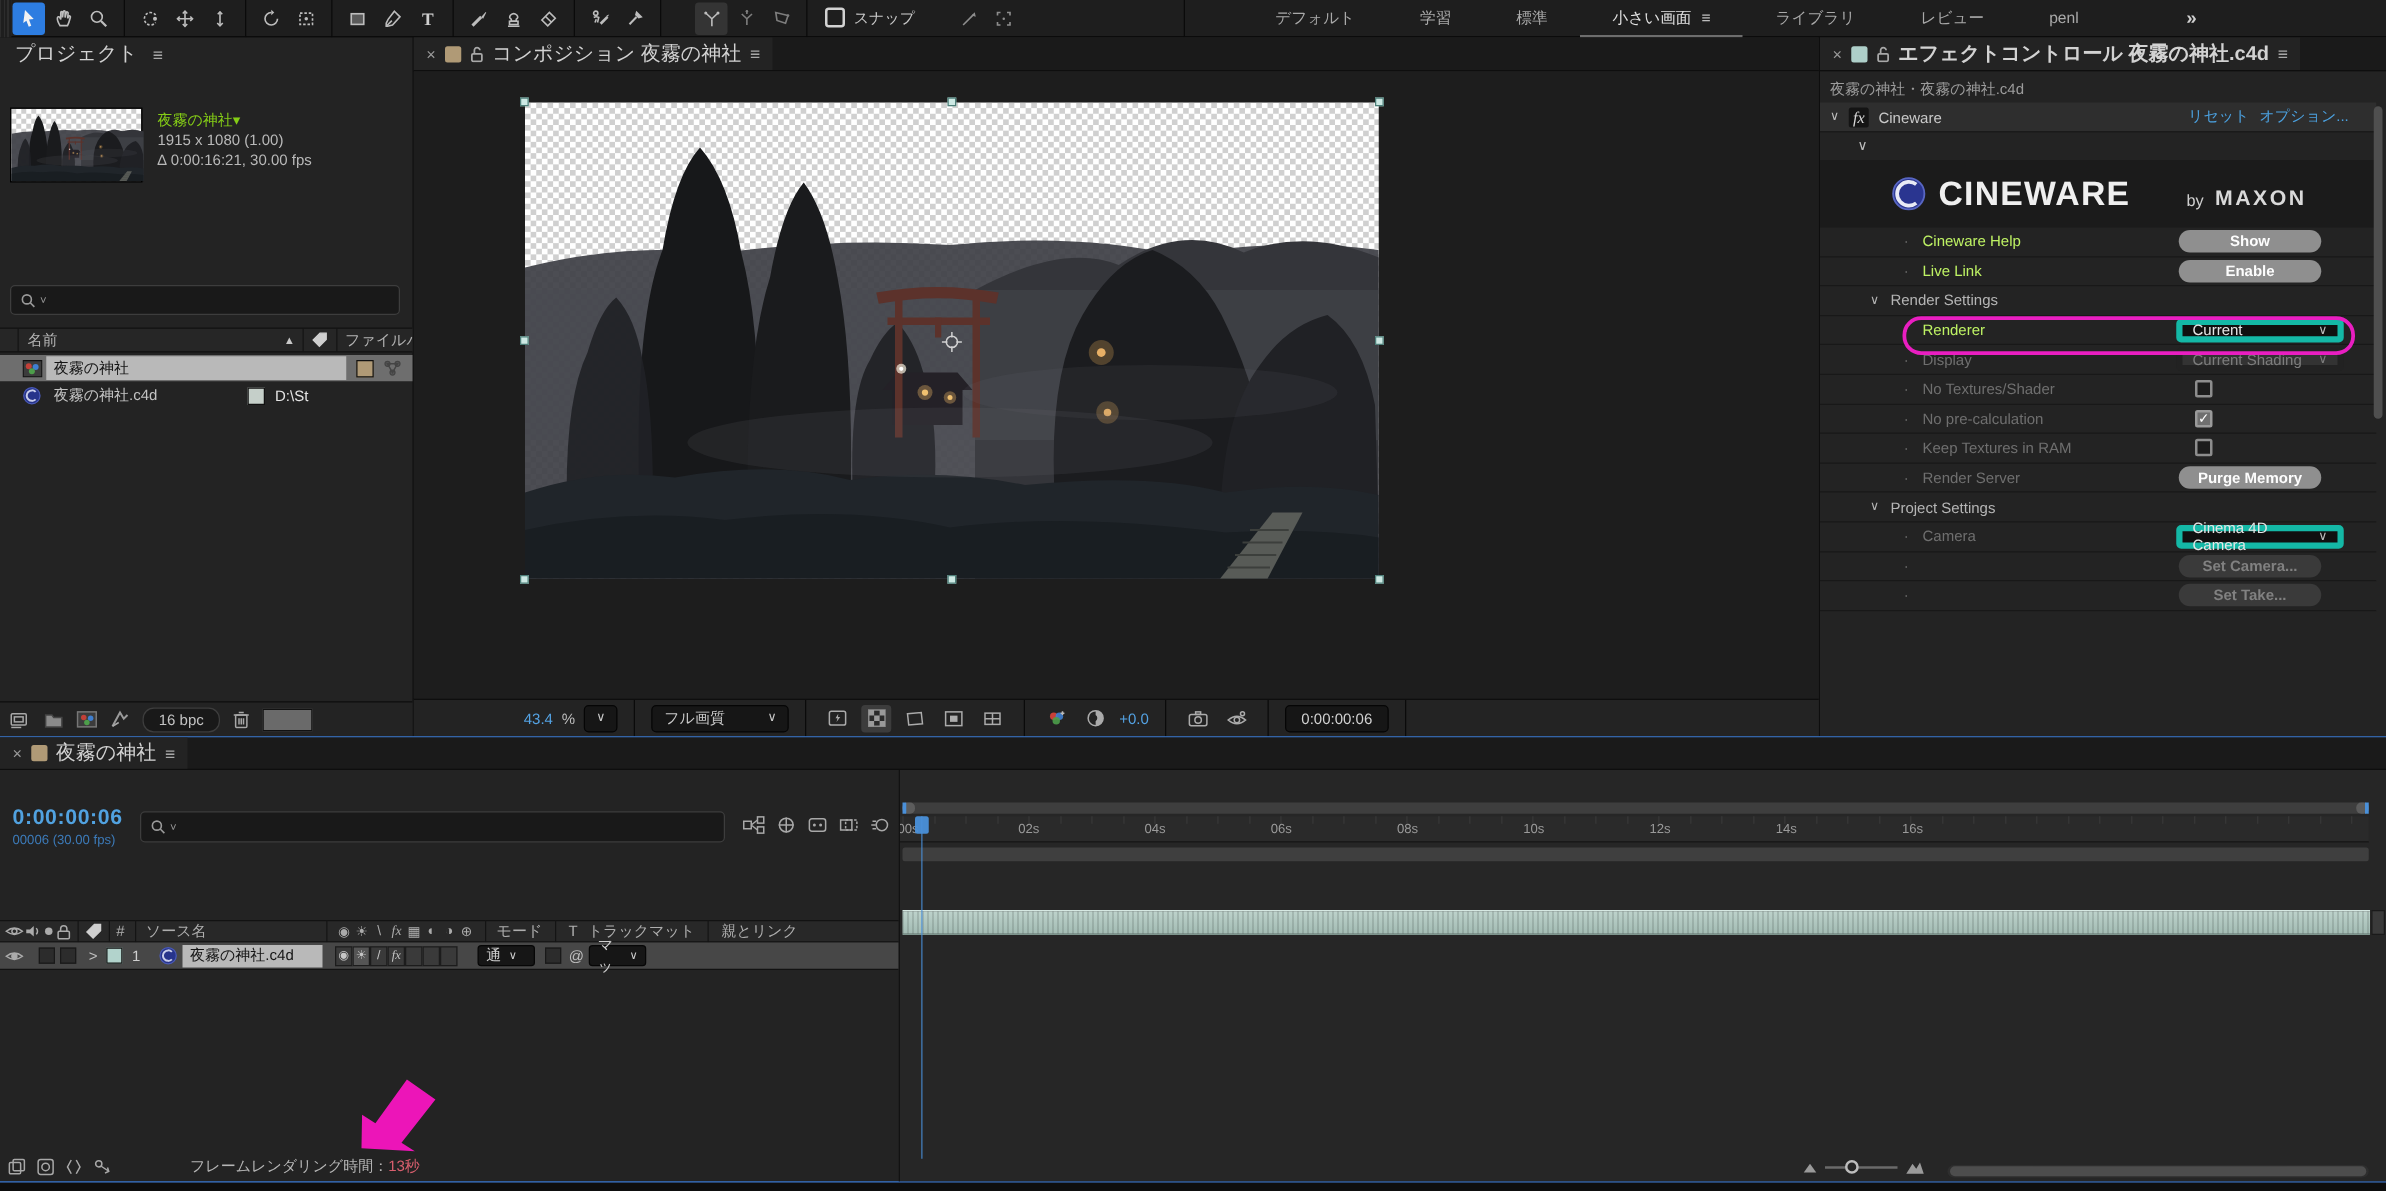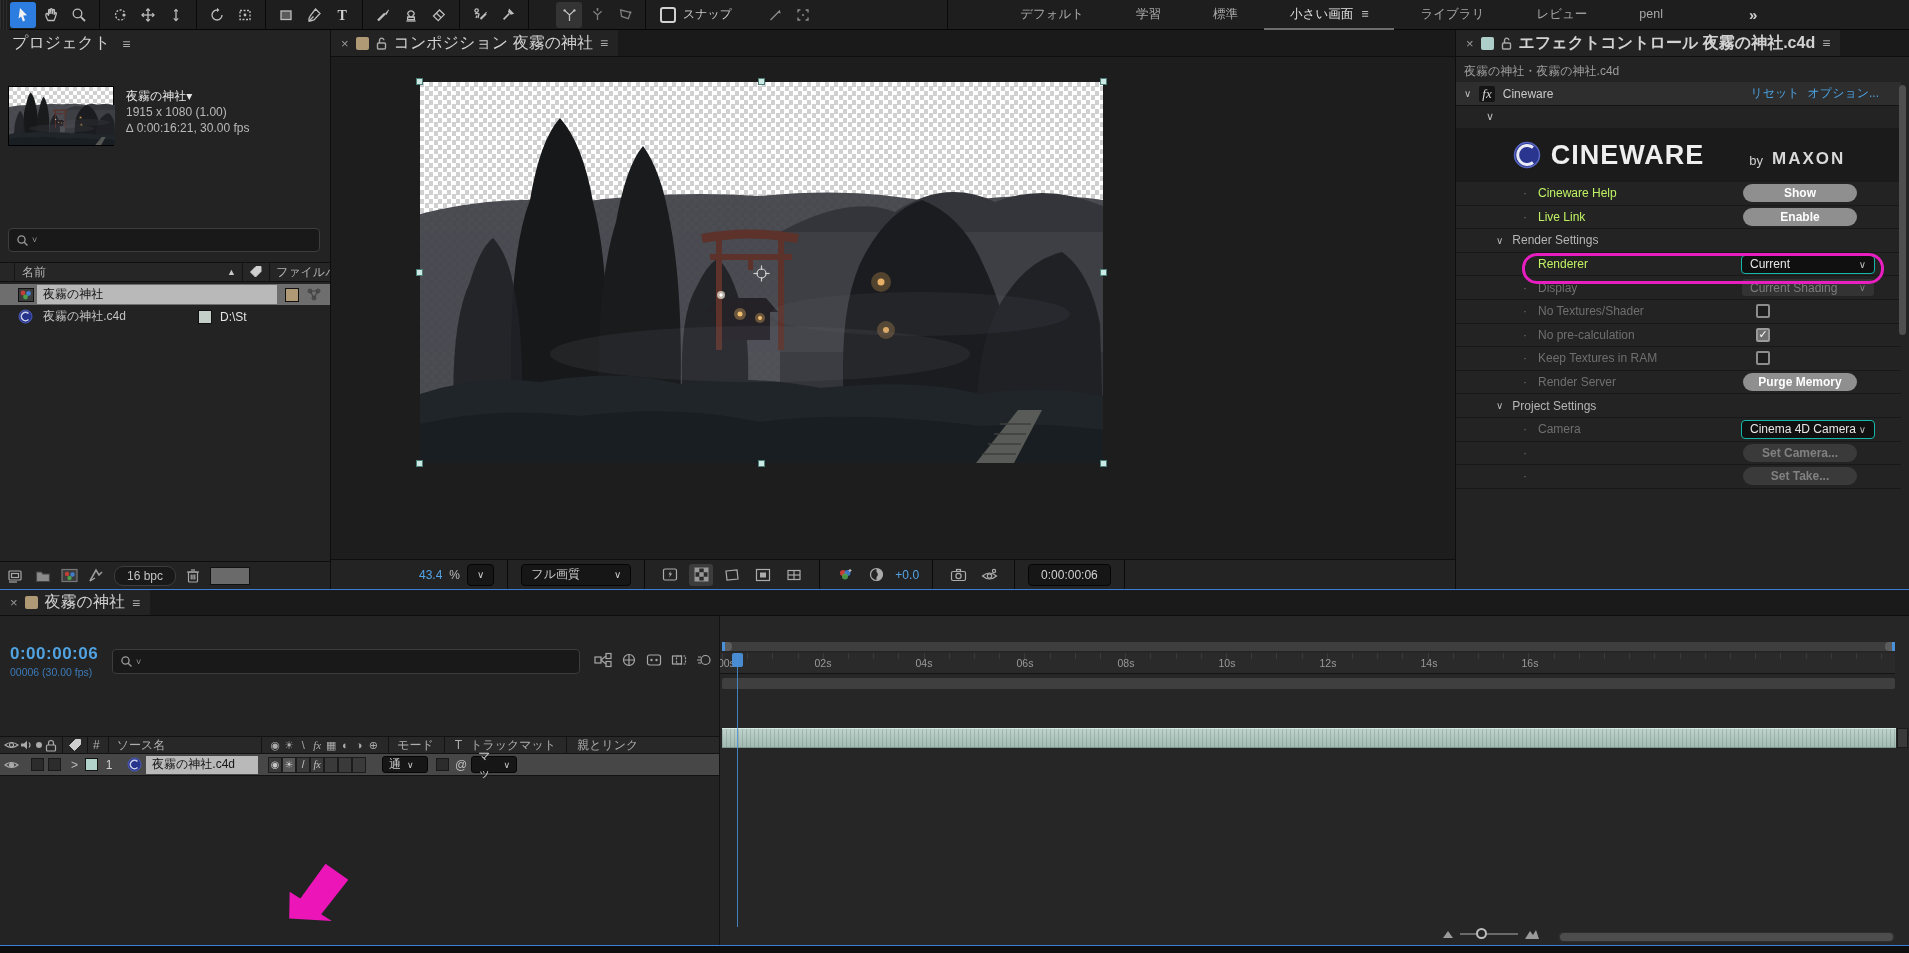--- a/index.html
+++ b/index.html
@@ -8,21 +8,21 @@
   svg{display:block;}
 
   
   .toolbar{position:absolute;top:0;left:0;width:1909px;height:30px;background:#1e1e1e;border-bottom:1px solid #060606;display:flex;align-items:center;}
   .grip{width:9px;height:30px;background:repeating-linear-gradient(90deg,#2c2c2c 0 1px,#1e1e1e 1px 3px);}
   .tool{width:26px;height:26px;margin:0 1px;border-radius:3px;display:flex;align-items:center;justify-content:center;position:relative;}
   .tool svg{stroke:#bdbdbd;fill:none;stroke-width:1.3;}
   .tool.active{background:#2d7de1;}
   .tool.boxed{background:#343434;}
   .vdiv{width:1px;height:30px;background:#0a0a0a;margin:0 6px;}
-  .snapwrap{display:flex;align-items:flex-end;gap:7px;color:#c9c9c9;}
+  .snapwrap{display:flex;align-items:flex-start;gap:7px;color:#c9c9c9;}
   .snapbox{width:16px;height:16px;border:2px solid #d2d2d2;border-radius:3px;background:#1e1e1e;}
   .ws-area{display:flex;align-items:center;margin-left:40px;gap:0;}
   .ws{color:#a9a9a9;padding:6px 26px 7px;font-size:12.5px;}
   .ws.active{color:#e3e3e3;border-bottom:2px solid #6d6d6d;padding-bottom:5px;display:flex;gap:8px;align-items:center;}
   .ws-menu{color:#bdbdbd;}
   .overflow-chev{color:#cfcfcf;font-size:15px;letter-spacing:-2px;margin-left:60px;font-weight:bold;}
 
   
   .panel{position:absolute;background:#232323;}
   .tabbar{height:27px;background:#1a1a1a;display:flex;align-items:stretch;border-bottom:1px solid #0e0e0e;}
@@ -31,21 +31,21 @@
   .chip{width:13px;height:13px;border-radius:2px;}
   .hamb{color:#a8a8a8;font-size:14px;}
   .tabtitle{color:#d2d2d2;font-size:16px;}
   .locksvg{stroke:#a8a8a8;fill:none;stroke-width:1.4;}
 
   
   #project{left:0;top:30px;width:330px;height:559px;}
   .proj-head{height:27px;display:flex;align-items:center;gap:12px;padding:0 12px;color:#cfcfcf;font-size:12.5px;}
   .thumbwrap{position:absolute;left:8px;top:56px;width:106px;height:60px;border:1px solid #000;background:repeating-conic-gradient(#ffffff 0% 25%,#cfcfcf 0% 50%) 0 0/8px 8px;}
   .thumbinfo{position:absolute;left:126px;top:58px;line-height:16px;color:#b9b9b9;}
-  .thumbinfo .t1{color:#e5e5e5;}
+  .thumbinfo .t1{color:#84cc16;}
   .searchbox{position:absolute;left:8px;top:198px;width:312px;height:24px;background:#191919;border:1px solid #3d3d3d;border-radius:4px;display:flex;align-items:center;padding:0 7px;gap:3px;color:#9a9a9a;}
   .pcols{position:absolute;left:0;top:232px;width:330px;height:20px;background:#262626;border-top:1px solid #101010;border-bottom:1px solid #101010;display:flex;align-items:center;color:#b3b3b3;}
   .prow{position:absolute;left:0;width:330px;height:21px;display:flex;align-items:center;}
   .prow .namecell{height:19px;display:flex;align-items:center;padding:0 6px;}
   .sel-row{background:#6e6e6e;}
   .sel-namecell{background:#b9b9b9;color:#141414;width:240px;}
   .tagchip{width:14px;height:14px;border:1px solid #111;}
   .proj-foot{position:absolute;left:0;bottom:0;width:330px;height:28px;background:#232323;border-top:1px solid #0e0e0e;display:flex;align-items:center;gap:10px;padding:0 8px;}
   .proj-foot svg{stroke:#a8a8a8;fill:none;stroke-width:1.2;}
   .bpc{background:#191919;border:1px solid #3d3d3d;border-radius:9px;padding:2px 12px;color:#c3c3c3;}
@@ -77,21 +77,21 @@
   .cinelogo-by{color:#cfcfcf;font-size:13px;margin-top:10px;margin-left:36px;}
   .cinelogo-maxon{color:#d9d9d9;font-size:17px;font-weight:bold;margin-top:7px;letter-spacing:2px;}
   .fxrows{position:absolute;left:0;top:152px;width:445px;}
   .fxrow{height:23.6px;border-bottom:1px solid #181818;display:flex;align-items:center;position:relative;}
   .fxdot{position:absolute;left:67px;color:#6f6f6f;}
   .fxlabel{position:absolute;left:82px;color:#bef264;}
   .fxlabel.dim{color:#6f6f6f;}
   .fxsection{position:absolute;left:40px;color:#b5b5b5;display:flex;gap:9px;align-items:center;}
   .pillbtn{position:absolute;left:287px;width:114px;height:18px;border-radius:9px;background:#8f8f8f;color:#fdfdfd;font-weight:bold;display:flex;align-items:center;justify-content:center;}
   .pillbtn.disabled{background:#3a3a3a;color:#818181;font-weight:bold;}
-  .fxdrop{position:absolute;left:285px;width:134px;height:19px;background:#101010;border:1px solid #14b8a6;border-radius:4px;color:#e6e6e6;display:flex;align-items:center;justify-content:space-between;padding:0 8px;}
+  .fxdrop{position:absolute;left:285px;width:134px;height:19px;background:#101010;border:5px solid #14b8a6;border-radius:4px;color:#e6e6e6;display:flex;align-items:center;justify-content:space-between;padding:0 8px;}
   .fxdrop.disabled{background:#333;color:#7d7d7d;border-color:#222;}
   .fxcheck{position:absolute;left:300px;width:14px;height:14px;border:2px solid #8d8d8d;border-radius:2px;background:#1c1c1c;}
   .fxcheck.checked{background:#6f6f6f;color:#fff;display:flex;align-items:center;justify-content:center;font-size:11px;font-weight:bold;border-color:#9a9a9a;}
   .hl-renderer{position:absolute;left:66px;top:223px;width:362px;height:31px;border:3px solid #e91ec1;border-radius:15px;pointer-events:none;}
   .fxscroll{position:absolute;right:3px;top:55px;width:7px;height:250px;background:#4f4f4f;border-radius:4px;}
 
   
   #tl{left:0;top:590px;width:1909px;height:355px;background:#232323;outline:1px solid #3e7dd6;}
   .tl-tabbar{position:absolute;left:0;top:0;width:100%;height:26px;background:#1a1a1a;border-bottom:1px solid #0e0e0e;display:flex;}
   .tl-left{position:absolute;left:0;top:26px;width:719px;bottom:0;}
@@ -782,20 +782,42 @@
           <span>通</span>
           <span style="font-size:9px">∨</span>
         </span>
       <span class="lr-box" style="margin-left:8px"></span>
       <span style="margin:0 4px;color:#bdbdbd">@</span>
       <span class="modedrop" style="width:46px">
           <span>マッ</span>
           <span style="font-size:9px">∨</span>
         </span>
     </div>
+    <div class="tl-bottombar">
+      <div class="tlb-icons">
+        <svg width="15" height="15">
+            <rect x="1.5" y="4" width="9" height="9" rx="1"></rect>
+            <rect x="4.5" y="1.5" width="9" height="9" rx="1"></rect>
+          </svg>
+        <svg width="15" height="15">
+            <rect x="1.5" y="1.5" width="12" height="12" rx="2"></rect>
+            <circle cx="7.5" cy="7.5" r="3"></circle>
+          </svg>
+        <svg width="14" height="15">
+            <path d="M5,2 L2,7.5 L5,13 M9,2 L12,7.5 L9,13"></path>
+          </svg>
+        <svg width="16" height="14">
+            <circle cx="5" cy="5" r="2.5"></circle>
+            <path d="M7,7 L13,11 M10,12.5 L13,11 L12,8"></path>
+          </svg>
+      </div>
+      <div class="rendertime">
+        <span>フレームレンダリング時間：</span><span class="redtxt">13秒</span>
+      </div>
+    </div>
 
     <div class="annot-arrow">
       <svg width="62" height="66">
           <path d="M8,64 L2,38 L14,42 L30,2 L56,12 L38,52 L50,56 Z" fill="#ec15b8" stroke="none" transform="rotate(14 31 33)"></path>
         </svg>
     </div>
   </div>
 
   <div class="tl-right">
     <div class="navbar">

